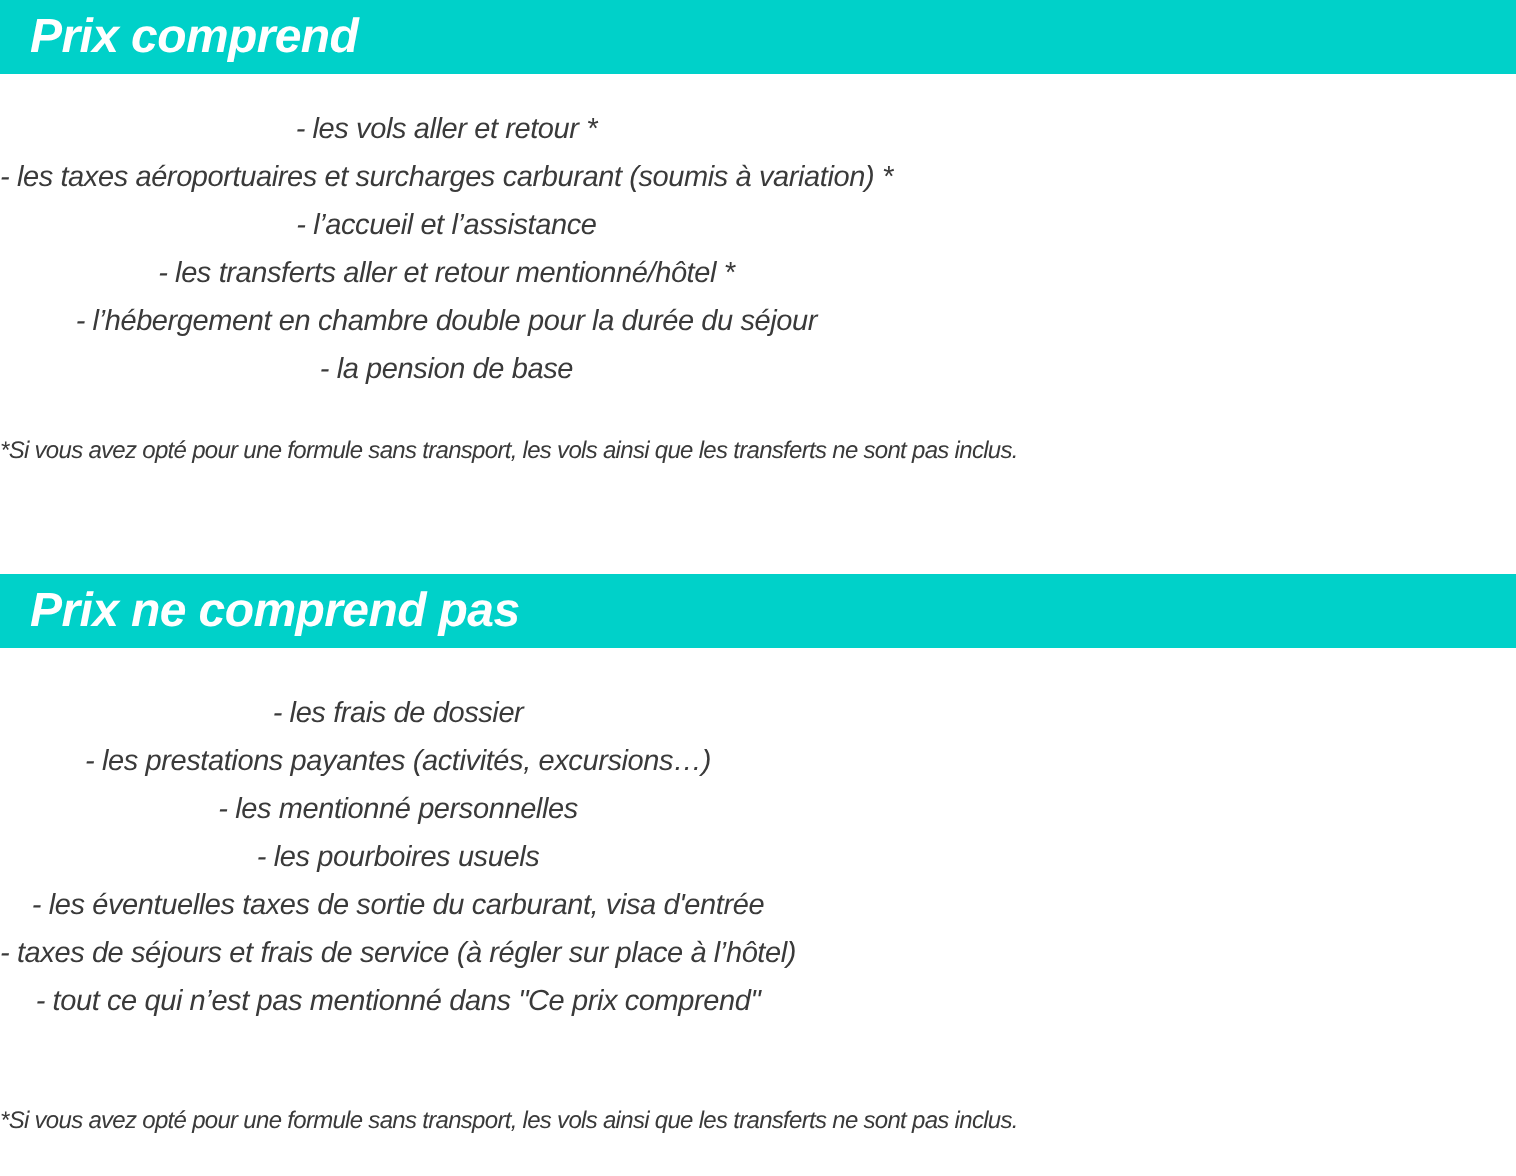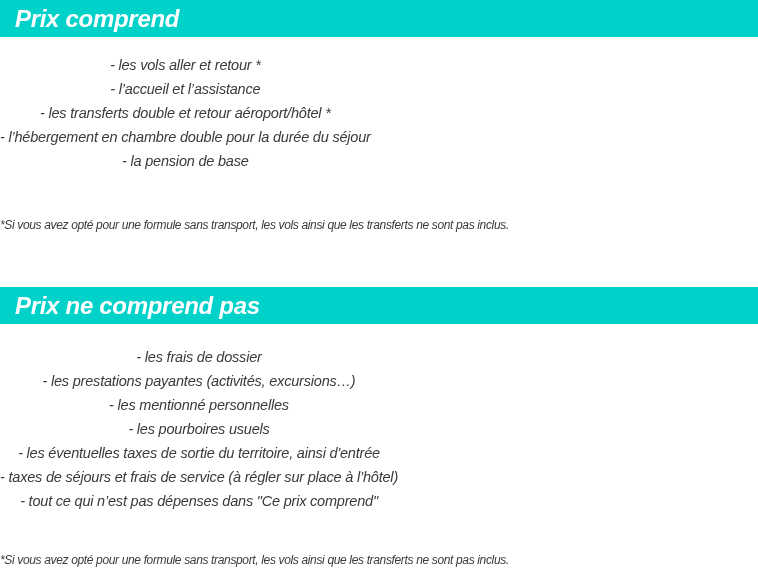--- a/index.html
+++ b/index.html
@@ -62,35 +62,36 @@
   </style>
 </head>
 <body>
 
 <div class="banner" style="top:0;">
   <span class="banner-title">Prix comprend</span>
 </div>
 
 <ul class="list" style="top:53px;">
   <li class="list-item">- les vols aller et retour *</li>
+  <li class="list-item">- les taxes aéroportuaires et surcharges carburant (soumis à variation) *</li>
   <li class="list-item">- l’accueil et l’assistance</li>
-  <li class="list-item">- les transferts double et retour aéroport/hôtel *</li>
+  <li class="list-item">- les transferts aller et retour mentionné/hôtel *</li>
   <li class="list-item">- l’hébergement en chambre double pour la durée du séjour</li>
   <li class="list-item">- la pension de base</li>
 </ul>
 
 <div class="note" style="top:213px;">*Si vous avez opté pour une formule sans transport, les vols ainsi que les transferts ne sont pas inclus.</div>
 
 <div class="banner" style="top:287px;">
   <span class="banner-title">Prix ne comprend pas</span>
 </div>
 
 <ul class="list" style="top:345px;">
   <li class="list-item">- les frais de dossier</li>
   <li class="list-item">- les prestations payantes (activités, excursions…)</li>
   <li class="list-item">- les mentionné personnelles</li>
   <li class="list-item">- les pourboires usuels</li>
-  <li class="list-item">- les éventuelles taxes de sortie du territoire, ainsi d'entrée</li>
+  <li class="list-item">- les éventuelles taxes de sortie du carburant, visa d'entrée</li>
   <li class="list-item">- taxes de séjours et frais de service (à régler sur place à l’hôtel)</li>
-  <li class="list-item">- tout ce qui n’est pas dépenses dans "Ce prix comprend"</li>
+  <li class="list-item">- tout ce qui n’est pas mentionné dans "Ce prix comprend"</li>
 </ul>
 
 <div class="note" style="top:548px;">*Si vous avez opté pour une formule sans transport, les vols ainsi que les transferts ne sont pas inclus.</div>
 
 </body></html>

